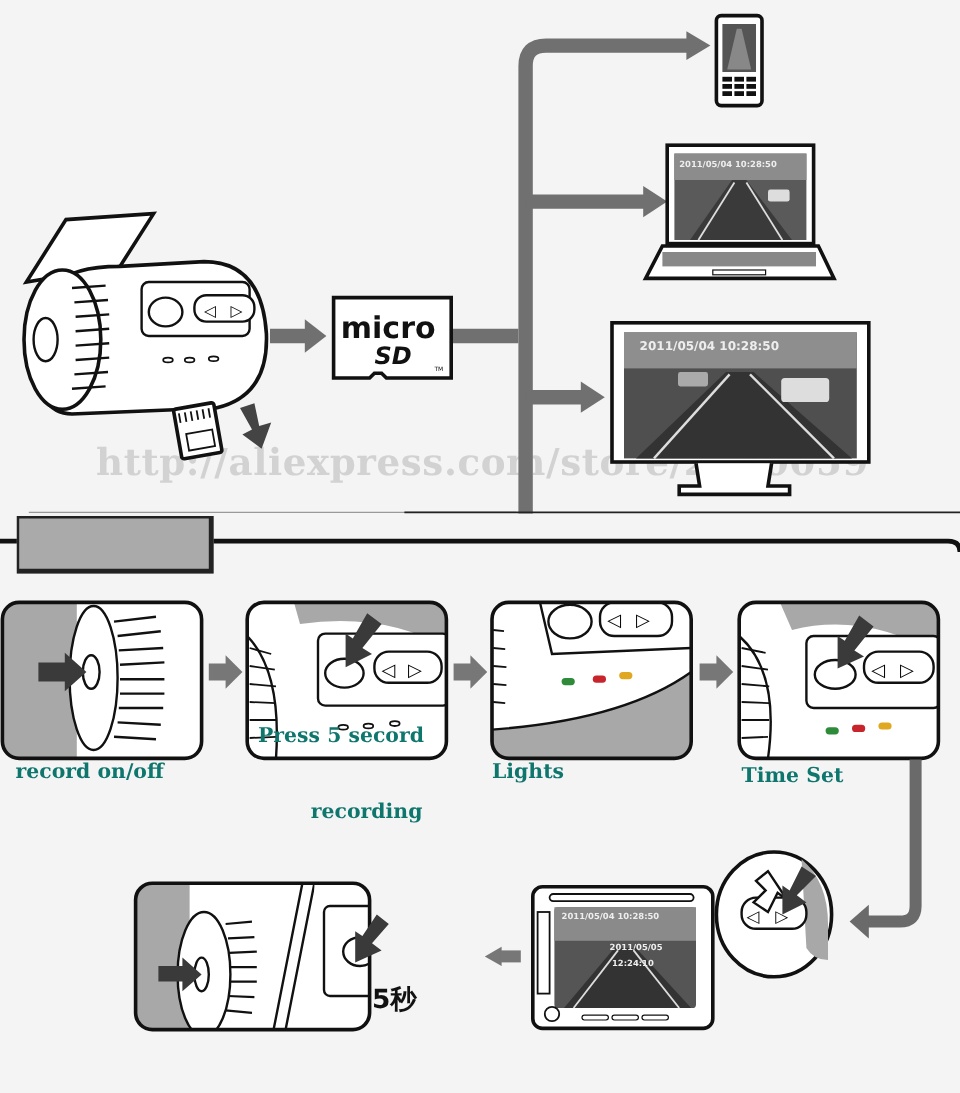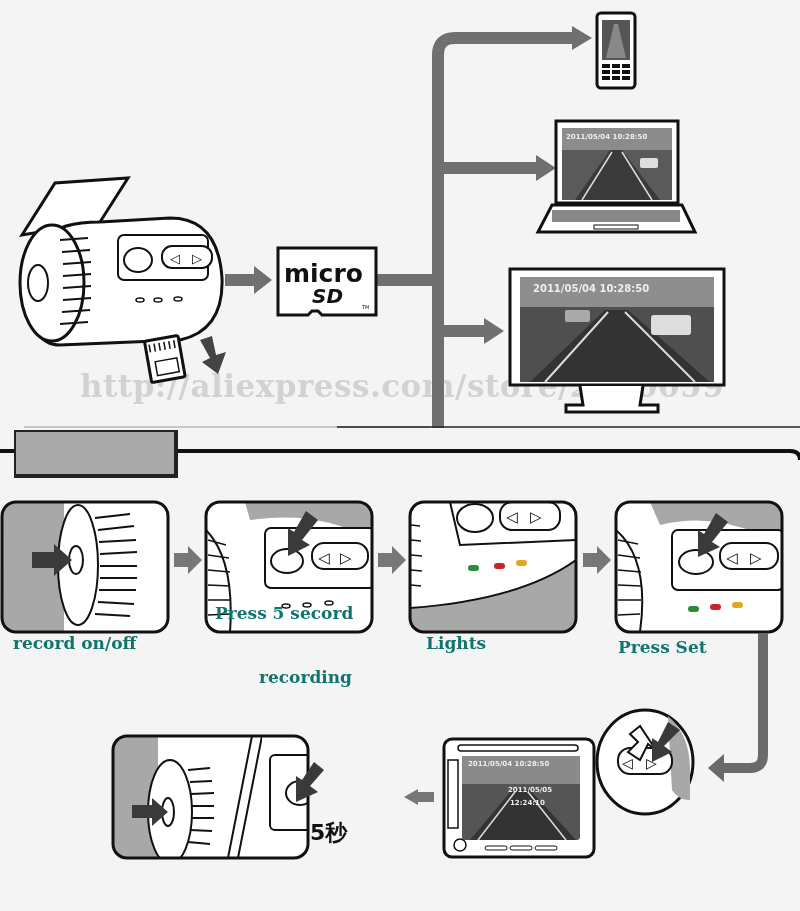--- a/index.html
+++ b/index.html
@@ -242,22 +242,22 @@
     <polygon points="728,522 716,513 704,534 698,530 698,557 720,547 712,542" fill="#3a3a3a"></polygon>
   </g>
 
   <path d="M763 633 L763 755 Q763 768 750 768 L722 768" stroke="#6a6a6a" stroke-width="10" fill="none"></path>
   <polygon points="724,754 708,768 724,782" fill="#6a6a6a"></polygon>
 </svg>
 
 <div class="caption" style="left:13px;top:633px;">record on/off</div>
 <div class="caption" style="left:215px;top:603px;">Press 5 secord</div>
 <div class="caption" style="left:215px;top:667px;margin-left:44px;">recording</div>
-<div class="caption" style="left:410px;top:633px;margin-left:16px;">Lights</div>
-<div class="caption" style="left:618px;top:637px;">Press Set</div>
+<div class="caption" style="left:410px;top:633px;">Lights</div>
+<div class="caption" style="left:618px;top:637px;">Time Set</div>
 
 <svg width="800" height="911">
 
   <g>
     <clipPath id="c5">
         <rect x="113" y="736" width="195" height="122" rx="14"></rect>
       </clipPath>
     <g clip-path="url(#c5)">
       <rect x="113" y="736" width="195" height="122" fill="#fff"></rect>
       <rect x="113" y="736" width="45" height="122" fill="#a8a8a8"></rect>

